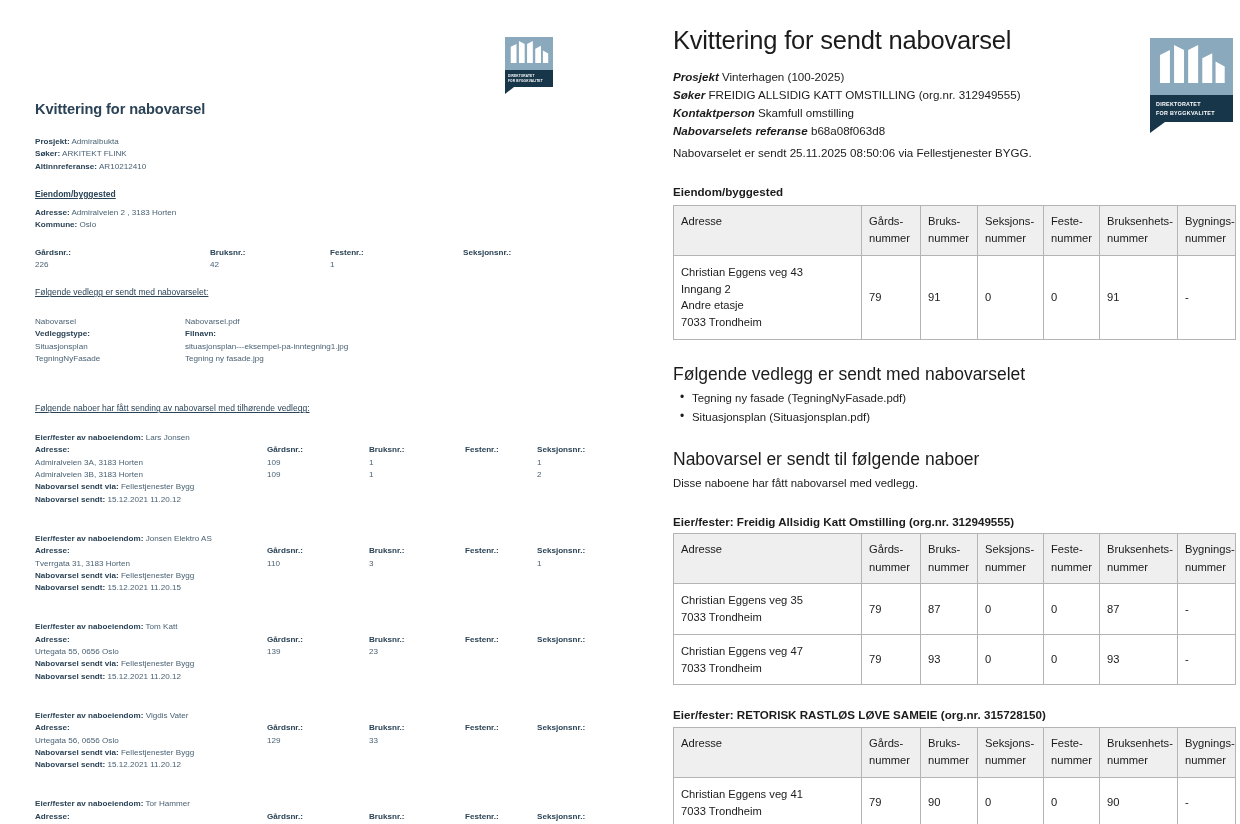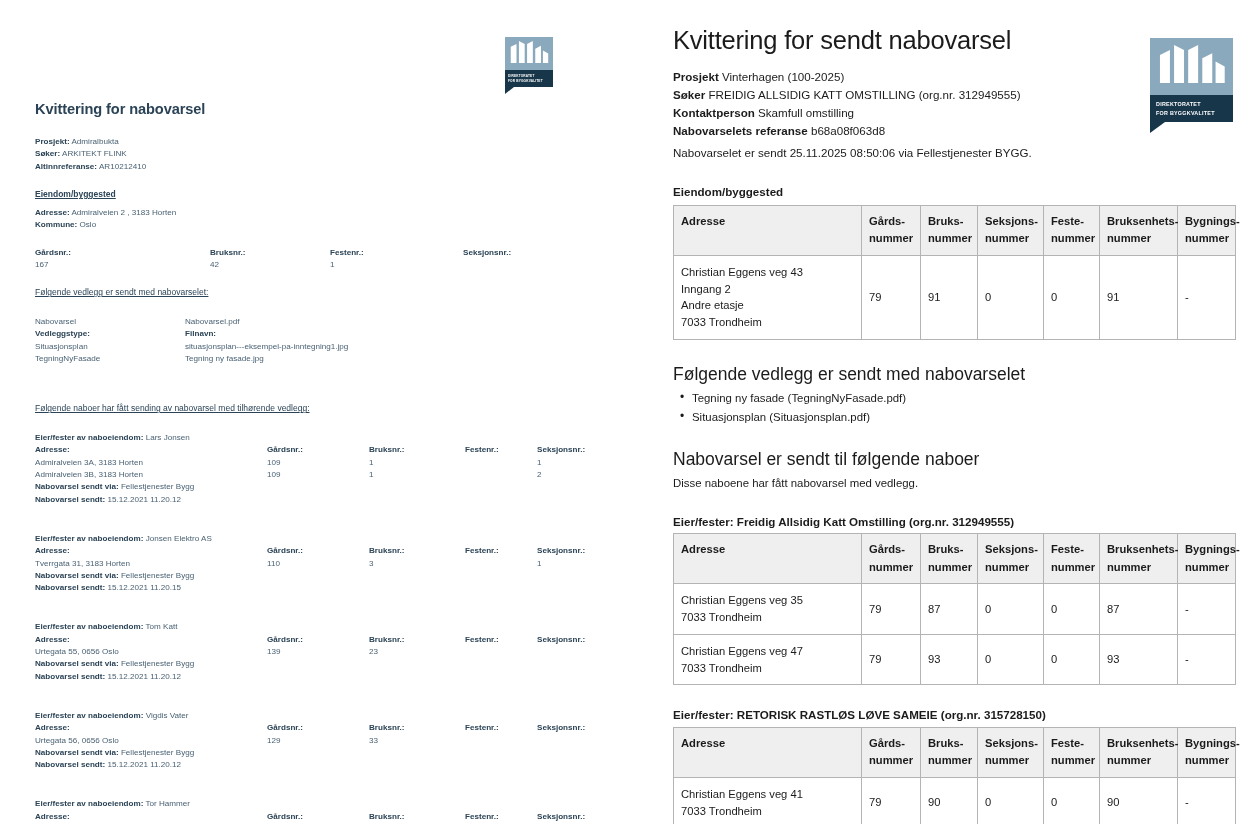--- a/index.html
+++ b/index.html
@@ -140,21 +140,21 @@
     margin: 24px 0 5px 0;
     line-height: 1.2;
   }
   #new-doc h3 {
     font-size: 11.6px;
     font-weight: bold;
     color: #1b1b1b;
     margin: 0 0 4px 0;
   }
   .nd-meta-line { margin: 0 0 1px 0; }
-  .nd-meta-line b { font-weight: bold; }
+  .nd-meta-line b { font-weight: bold; font-style: italic; }
   .nd-sent-line { margin-top: 5px; }
   .nd-sub { margin: 0 0 2px 0; font-size: 11.4px; }
   #new-doc ul {
     margin: 2px 0 0 0;
     padding-left: 19px;
     list-style: none;
   }
   #new-doc ul li {
     position: relative;
     margin-bottom: 2px;
@@ -177,21 +177,21 @@
   }
   table.nd-table th,
   table.nd-table td {
     border: 1px solid #b4b4b4;
     padding: 0;
     text-align: left;
     vertical-align: middle;
   }
   table.nd-table thead th {
     background: #efefef;
-    font-weight: bold;
+    font-weight: normal;
     padding: 7px 6px 7px 7px;
     vertical-align: top;
     line-height: 1.55;
   }
   table.nd-table thead th .th-l2 { display: block; }
   table.nd-table tbody td {
     padding: 8px 6px 8px 7px;
     line-height: 1.5;
   }
   table.nd-table tbody td.addr { line-height: 1.5; }
@@ -260,21 +260,21 @@
 
     <div class="od-gap-md"></div>
 
     <div class="od-row od-hdr">
       <div class="od-c1"><b>Gårdsnr.:</b></div>
       <div class="od-c2"><b>Bruksnr.:</b></div>
       <div class="od-c3"><b>Festenr.:</b></div>
       <div class="od-c4"><b>Seksjonsnr.:</b></div>
     </div>
     <div class="od-row">
-      <div class="od-c1">167</div>
+      <div class="od-c1">226</div>
       <div class="od-c2">42</div>
       <div class="od-c3">1</div>
       <div class="od-c4"></div>
     </div>
 
     <div class="od-gap-md"></div>
 
     <div class="od-section-title">Følgende vedlegg er sendt med nabovarselet:</div>
 
     <div class="od-gap-sm"></div>

